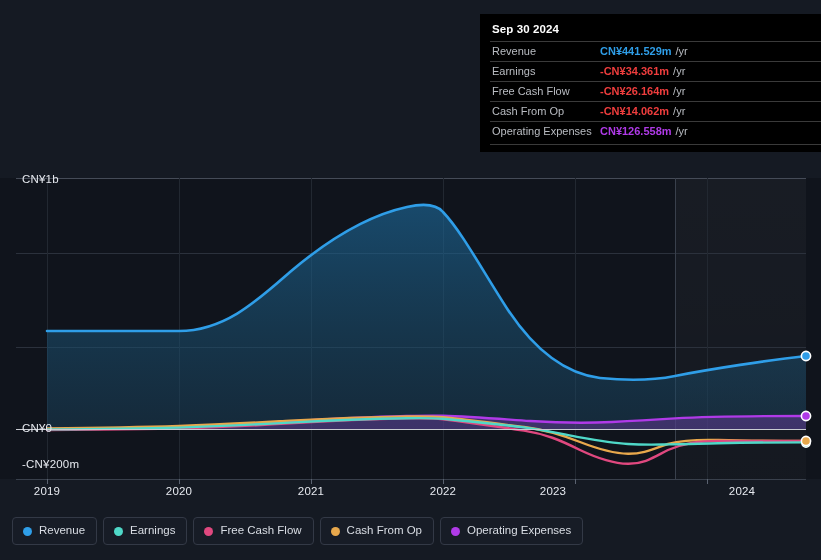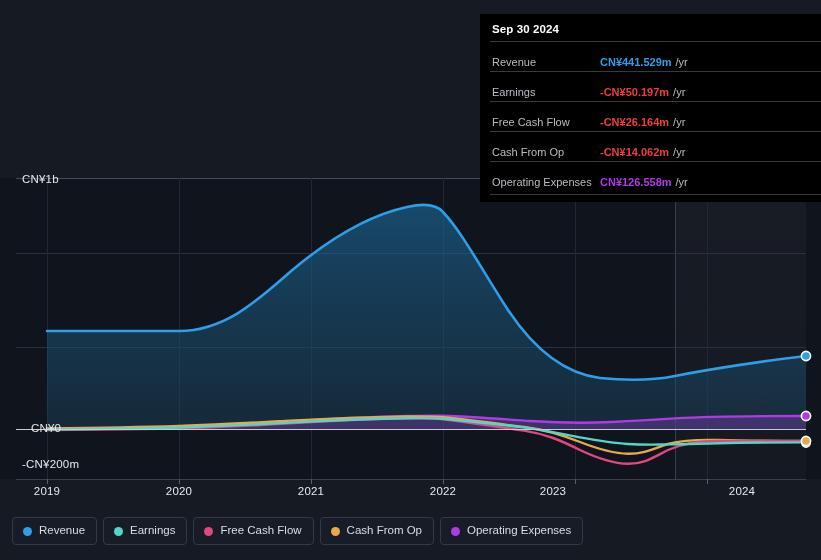--- a/index.html
+++ b/index.html
@@ -81,21 +81,20 @@
   #tooltip .tt-key {
     width: 108px;
     color: #b9bcc2;
     flex: 0 0 auto;
     font-size: 11px;
   }
   #tooltip .tt-val {
     font-size: 11px;
     font-weight: bold;
     white-space: nowrap;
-    margin-top: 11px;
   }
   #tooltip .tt-unit {
     color: #b9bcc2;
     font-weight: normal;
     font-size: 11px;
     margin-left: 4px;
   }
   #tooltip .tt-bottom-rule {
     border-top: 1px solid #3a3a3a;
     height: 0;
@@ -269,42 +268,42 @@
       <line x1="47.5" y1="479" x2="47.5" y2="484"></line>
       <line x1="179.5" y1="479" x2="179.5" y2="484"></line>
       <line x1="311.5" y1="479" x2="311.5" y2="484"></line>
       <line x1="443.5" y1="479" x2="443.5" y2="484"></line>
       <line x1="575.5" y1="479" x2="575.5" y2="484"></line>
       <line x1="707.5" y1="479" x2="707.5" y2="484"></line>
     </g>
   </svg>
 
   <div class="y-label" style="left:22px; top:160px;margin-top:14px;">CN¥1b</div>
-  <div class="y-label" style="left:22px; top:423px;margin-left:9px;">CN¥0</div>
+  <div class="y-label" style="left:22px; top:423px;">CN¥0</div>
   <div class="y-label" style="left:22px; top:459px;">-CN¥200m</div>
 
   <div class="x-label" style="left:47px;  top:486px;">2019</div>
   <div class="x-label" style="left:179px; top:486px;">2020</div>
   <div class="x-label" style="left:311px; top:486px;">2021</div>
   <div class="x-label" style="left:443px; top:486px;">2022</div>
   <div class="x-label" style="left:553px; top:486px;">2023</div>
   <div class="x-label" style="left:707px; top:486px;margin-left:35px;">2024</div>
 
   <div id="tooltip">
     <div class="tt-title">Sep 30 2024</div>
 
     <div class="tt-row">
       <span class="tt-key">Revenue</span>
       <span class="tt-val" style="color:#2f9ee8">CN¥441.529m</span>
       <span class="tt-unit">/yr</span>
     </div>
 
     <div class="tt-row">
       <span class="tt-key">Earnings</span>
-      <span class="tt-val" style="color:#ef3d3d">-CN¥50.197m</span>
+      <span class="tt-val" style="color:#ef3d3d">-CN¥34.361m</span>
       <span class="tt-unit">/yr</span>
     </div>
 
 
     <div class="tt-row">
       <span class="tt-key">Free Cash Flow</span>
       <span class="tt-val" style="color:#ef3d3d">-CN¥26.164m</span>
       <span class="tt-unit">/yr</span>
     </div>
 

